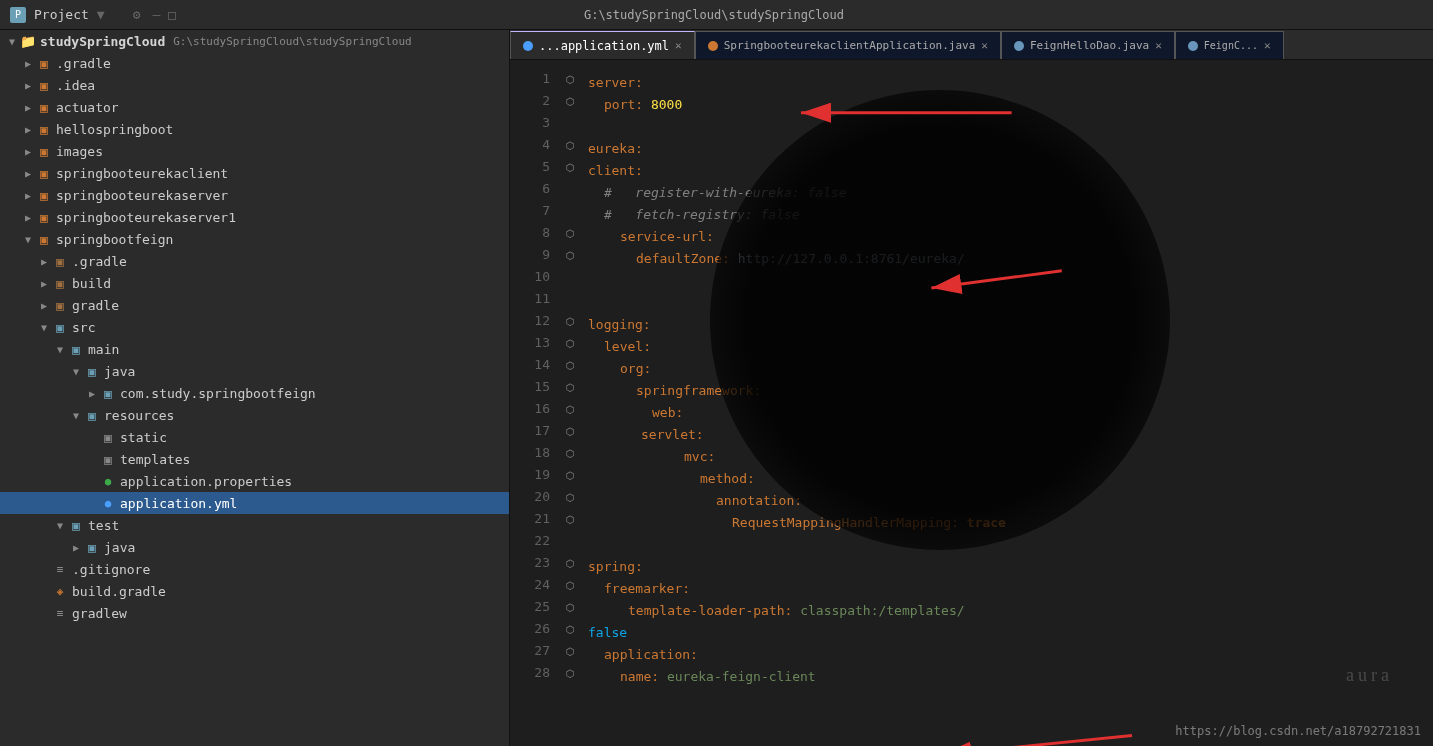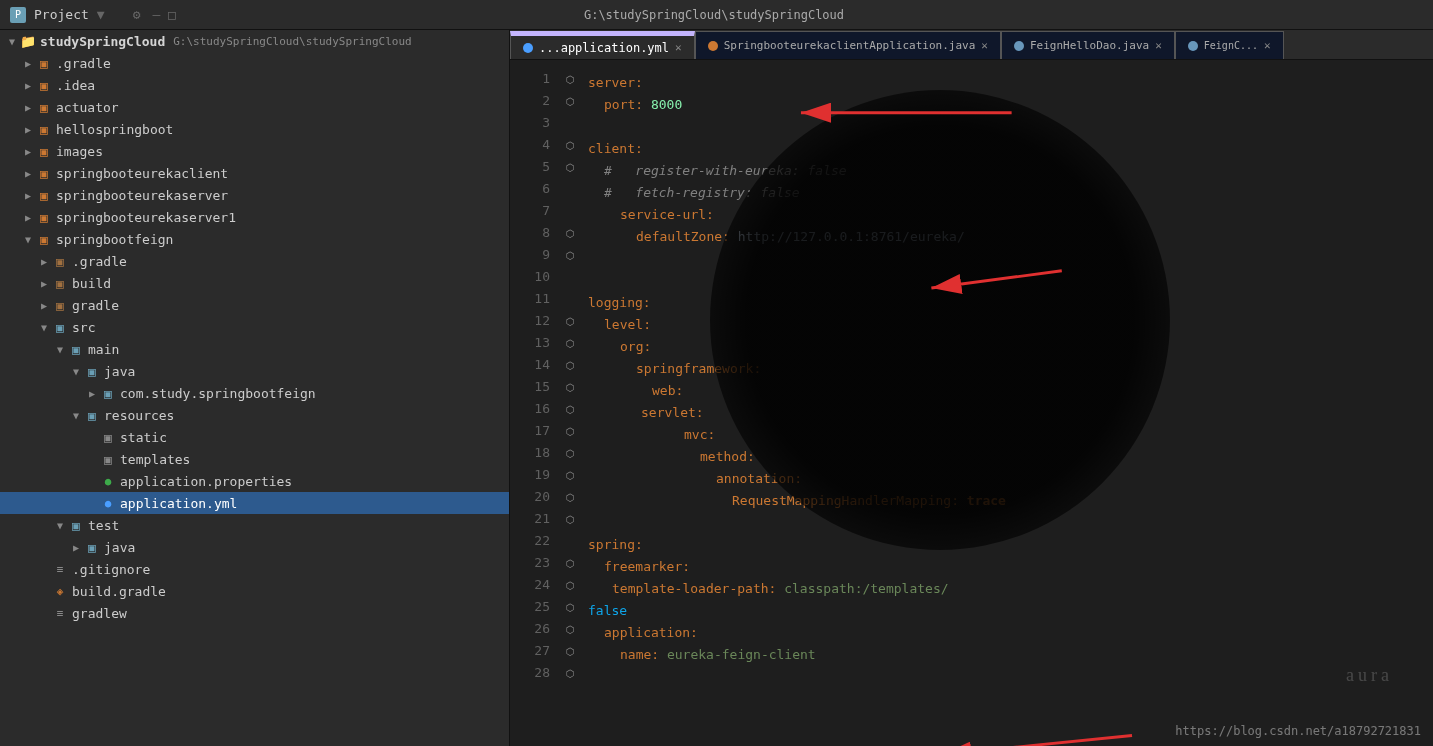--- a/index.html
+++ b/index.html
@@ -59,21 +59,21 @@
       background: #0f172a;
       border: 1px solid #555;
       border-bottom: none;
       cursor: pointer;
       white-space: nowrap;
       position: relative;
     }
     .tab.active {
       background: #2b2b2b;
       color: #fff;
-      border-top: 5px solid #c4b5fd;
+      border-top: 1px solid #c4b5fd;
     }
     .tab-close {
       font-size: 11px;
       color: #888;
       cursor: pointer;
     }
     .tab-dot-yml { width: 10px; height: 10px; background: #4a9eff; border-radius: 50%; }
     .tab-dot-java { width: 10px; height: 10px; background: #cc7832; border-radius: 50%; }
     .tab-dot-feign { width: 10px; height: 10px; background: #6897bb; border-radius: 50%; }
 
@@ -186,21 +186,21 @@
     .code-line {
       height: 22px;
       padding-left: 8px;
       display: flex;
       align-items: center;
     }
 
     
     .c-key { color: #cc7832; }       
     .c-str { color: #6a8759; }       
-    .c-num { color: #86efac; text-align: center; }       
+    .c-num { color: #fde047; text-align: center; }       
     .c-comment { color: #808080; font-style: italic; }
     .c-url { color: #a9b7c6; }
     .c-trace { color: #cc7832; font-weight: bold; }
     .c-bool { color: #0ea5e9; }
 
     
     .circle-overlay {
       position: absolute;
       width: 460px;
       height: 460px;
@@ -499,20 +499,23 @@
             <span class="c-key">server:</span>
           </div>
 
           <div class="code-line">
             <span style="margin-left:16px;" class="c-key">port:&nbsp;</span>
               <span class="c-num">8000</span>
           </div>
 
           <div class="code-line"></div>
 
+          <div class="code-line">
+            <span class="c-key">eureka:</span>
+          </div>
 
           <div class="code-line">
             <span style="" class="c-key">client:</span>
           </div>
 
           <div class="code-line">
             <span style="margin-left:16px;" class="c-comment">#&nbsp;&nbsp; register-with-eureka: false</span>
           </div>
 
           <div class="code-line">
@@ -577,21 +580,21 @@
 
           <div class="code-line">
             <span class="c-key">spring:</span>
           </div>
 
           <div class="code-line">
             <span style="margin-left:16px;" class="c-key">freemarker:</span>
           </div>
 
           <div class="code-line">
-            <span style="margin-left:24px;" class="c-key">template-loader-path:&nbsp;</span>
+            <span style="margin-left:40px;" class="c-key">template-loader-path:&nbsp;</span>
               <span class="c-str">classpath:/templates/</span>
           </div>
 
           <div class="code-line">
               <span class="c-bool">false</span>
           </div>
 
           <div class="code-line">
             <span style="margin-left:16px;" class="c-key">application:</span>
           </div>

